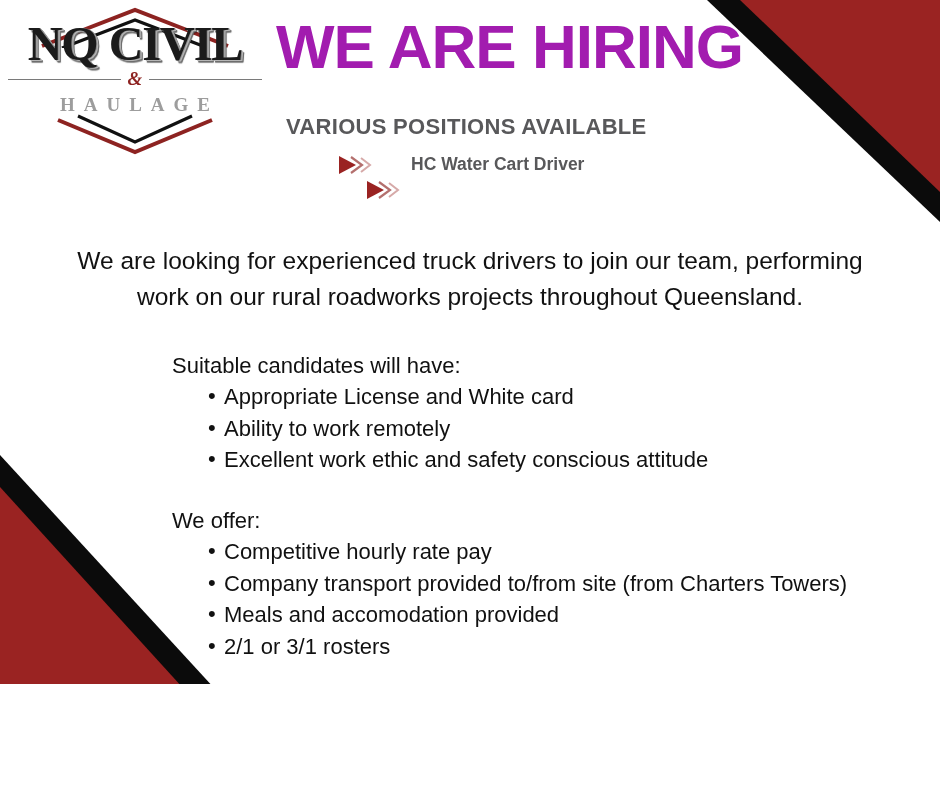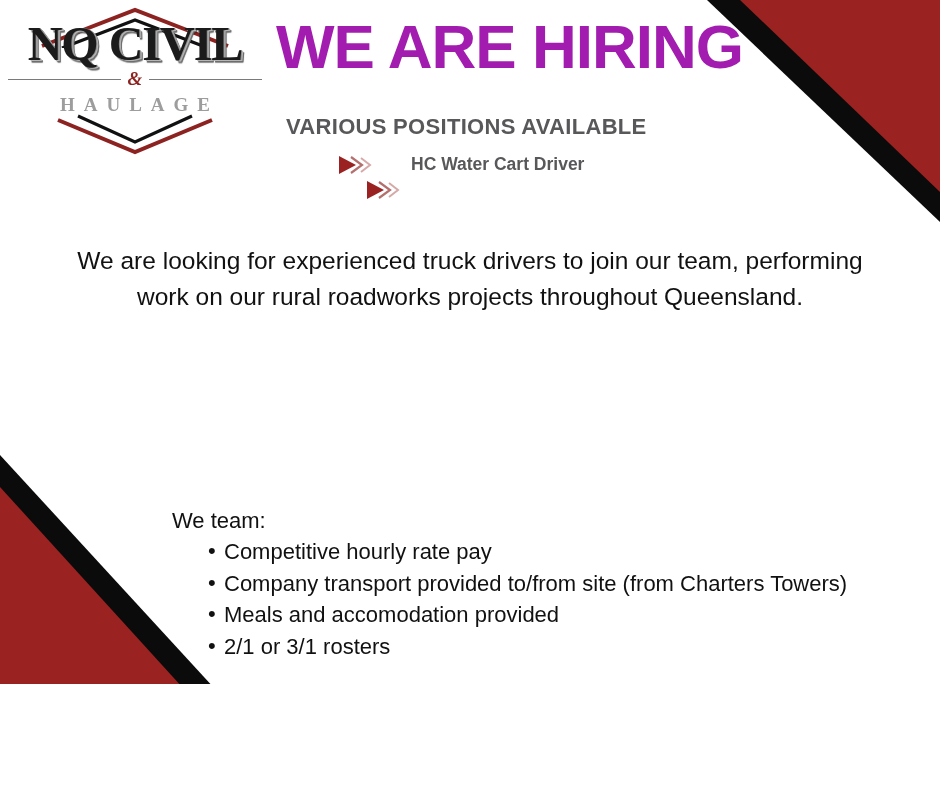--- a/index.html
+++ b/index.html
@@ -281,23 +281,31 @@
         <polygon points="1,2 18,11 1,20" fill="#9a2322"></polygon>
         <polyline points="13,3 24,11 13,19" fill="none" stroke="#b4706e" stroke-width="2.2"></polyline>
         <polyline points="23,4 32,11 23,18" fill="none" stroke="#d6a9a8" stroke-width="2"></polyline>
       </svg>
     </div>
 
   </div>
 
   <div id="intro">We are looking for experienced truck drivers to join our team, performing work on our rural roadworks projects throughout Queensland.</div>
 
+  <div class="body-block" id="block-requirements">
+    <div class="block-heading">Suitable candidates will have:</div>
+    <ul class="block-list">
+      <li>Appropriate License and White card</li>
+      <li>Ability to work remotely</li>
+      <li>Excellent work ethic and safety conscious attitude</li>
+    </ul>
+  </div>
 
   <div class="body-block" id="block-offers">
-    <div class="block-heading">We team:</div>
+    <div class="block-heading">We offer:</div>
     <ul class="block-list">
       <li>Competitive hourly rate pay</li>
       <li>Company transport provided to/from site (from Charters Towers)</li>
       <li>Meals and accomodation provided</li>
       <li>2/1 or 3/1 rosters</li>
     </ul>
   </div>
 
 
 </div>

